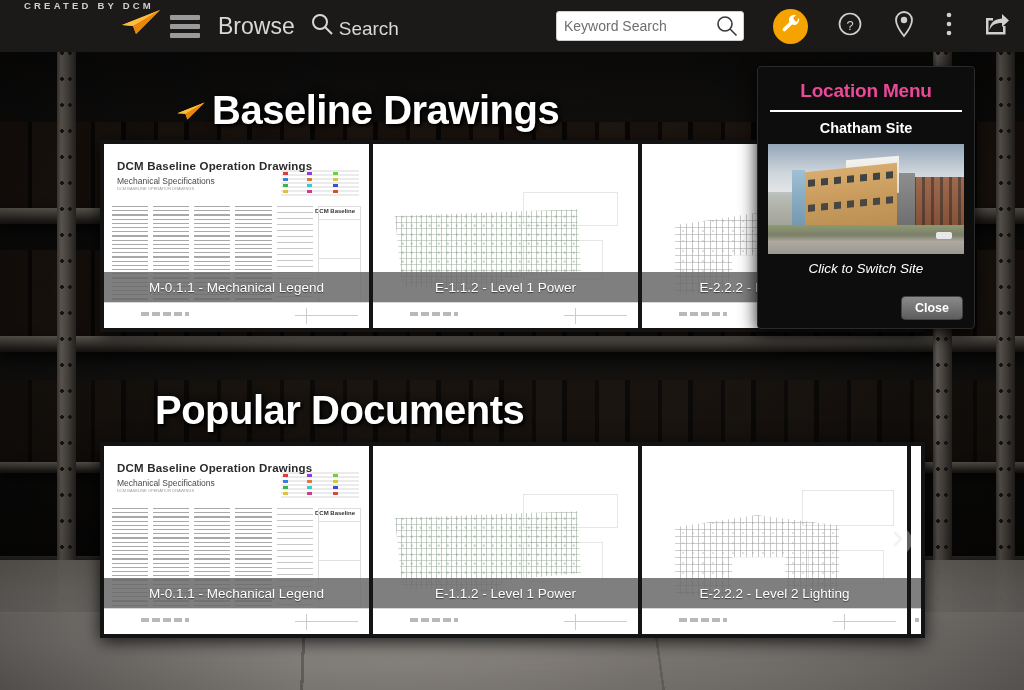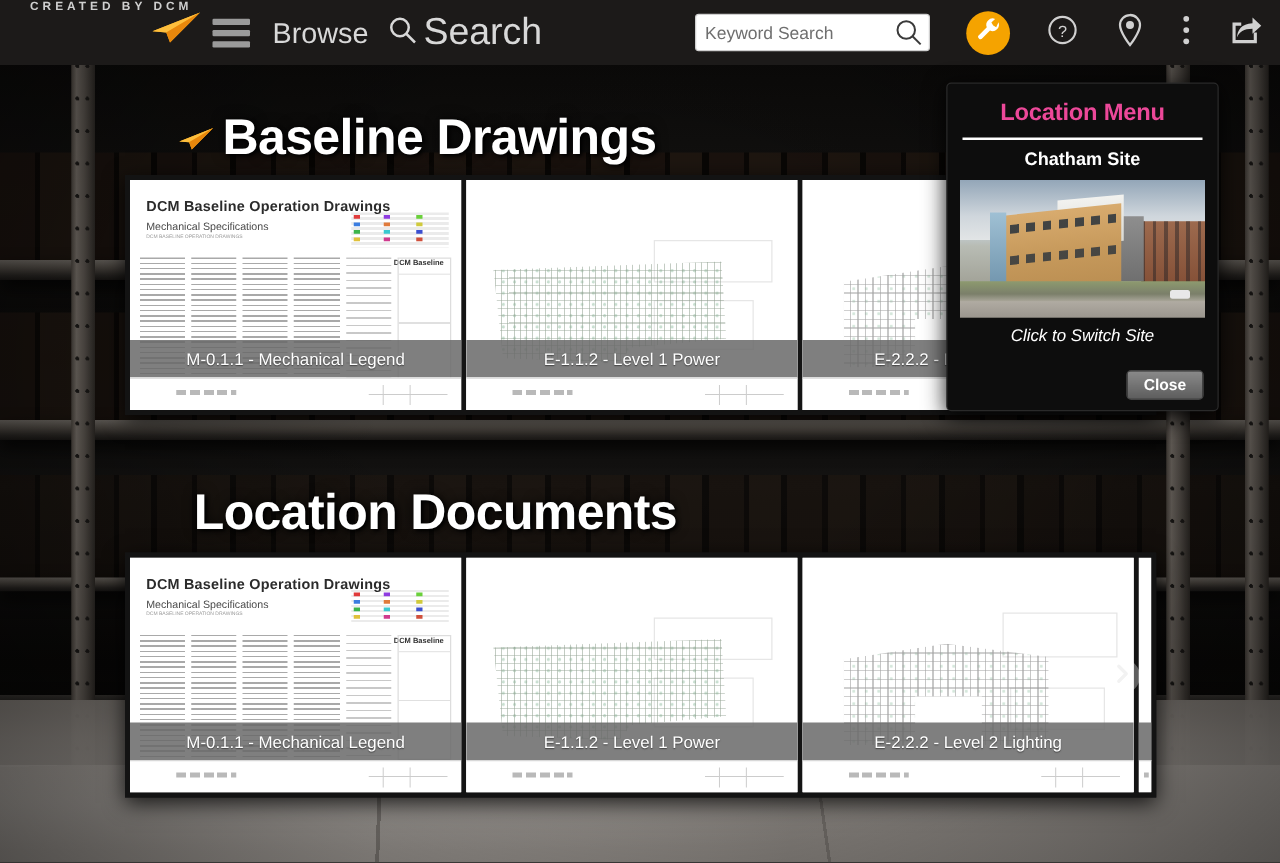--- a/index.html
+++ b/index.html
@@ -84,21 +84,21 @@
     margin-top:-2px;
   }
   .logo-plane{ position:absolute; left:96px; top:6px; }
 
   .hamburger{ margin-left:8px; width:30px; display:flex; flex-direction:column; gap:4px; cursor:pointer;}
   .hamburger span{ display:block; height:5px; background:#9a9a9a; border-radius:1px; }
 
   .nav-item{
     color:#d8d8d8; font-size:23px; margin-left:18px; cursor:pointer; white-space:nowrap;
   }
-  .nav-search{ display:flex; align-items:flex-end; gap:6px; margin-left:16px; color:#d8d8d8; font-size:30px; cursor:pointer;}
+  .nav-search{ display:flex; align-items:flex-end; gap:6px; margin-left:16px; color:#d8d8d8; font-size:19px; cursor:pointer;}
 
   .header-right{
     margin-left:auto; display:flex; align-items:center; gap:29px; padding-right:14px;
   }
   .search-box{
     position:relative; width:188px; height:30px; background:#fff;
     border:1px solid #cfcfcf; border-radius:3px; display:flex; align-items:center;
   }
   .search-box input{
     border:0; outline:0; width:152px; height:26px; margin-left:7px;
@@ -111,21 +111,21 @@
   }
   .icon-btn{ cursor:pointer; display:flex; align-items:center; justify-content:center; }
 
   
   .section-title{
     position:absolute; z-index:20; color:#fff; font-weight:700;
     font-size:40px; letter-spacing:-.5px;
     text-shadow:2px 2px 3px rgba(0,0,0,.95), 0 0 10px rgba(0,0,0,.8);
     display:flex; align-items:center; gap:6px;
   }
-  #title-baseline{ left:142px; top:88px; }
+  #title-baseline{ left:176px; top:88px; }
   #title-popular{ left:155px; top:388px; }
 
   .row{
     position:absolute; z-index:15;
     background:#141414;
     border:4px solid #131313;
     display:flex; gap:4px; overflow:hidden;
     box-shadow:0 4px 16px rgba(0,0,0,.8);
   }
   #row-baseline{ left:100px; top:140px; width:825px; height:192px; }
@@ -481,21 +481,21 @@
       <div class="footerbar"></div>
     </div>
 
     <div class="thumb thumb-sliver">
       <div class="caption"></div>
       <div class="footerbar"></div>
     </div>
   </div>
 
   <div class="section-title" id="title-popular">
-    <span>Location Documents</span>
+    <span>Popular Documents</span>
   </div>
 
   <div class="row" id="row-popular">
 
     <div class="thumb">
       <div class="sheet">
         <div class="legend-title">DCM Baseline Operation Drawings</div>
         <div class="legend-sub">Mechanical Specifications</div>
         <div class="legend-sub2">DCM BASELINE OPERATION DRAWINGS</div>
         <div class="legend-swatches">

